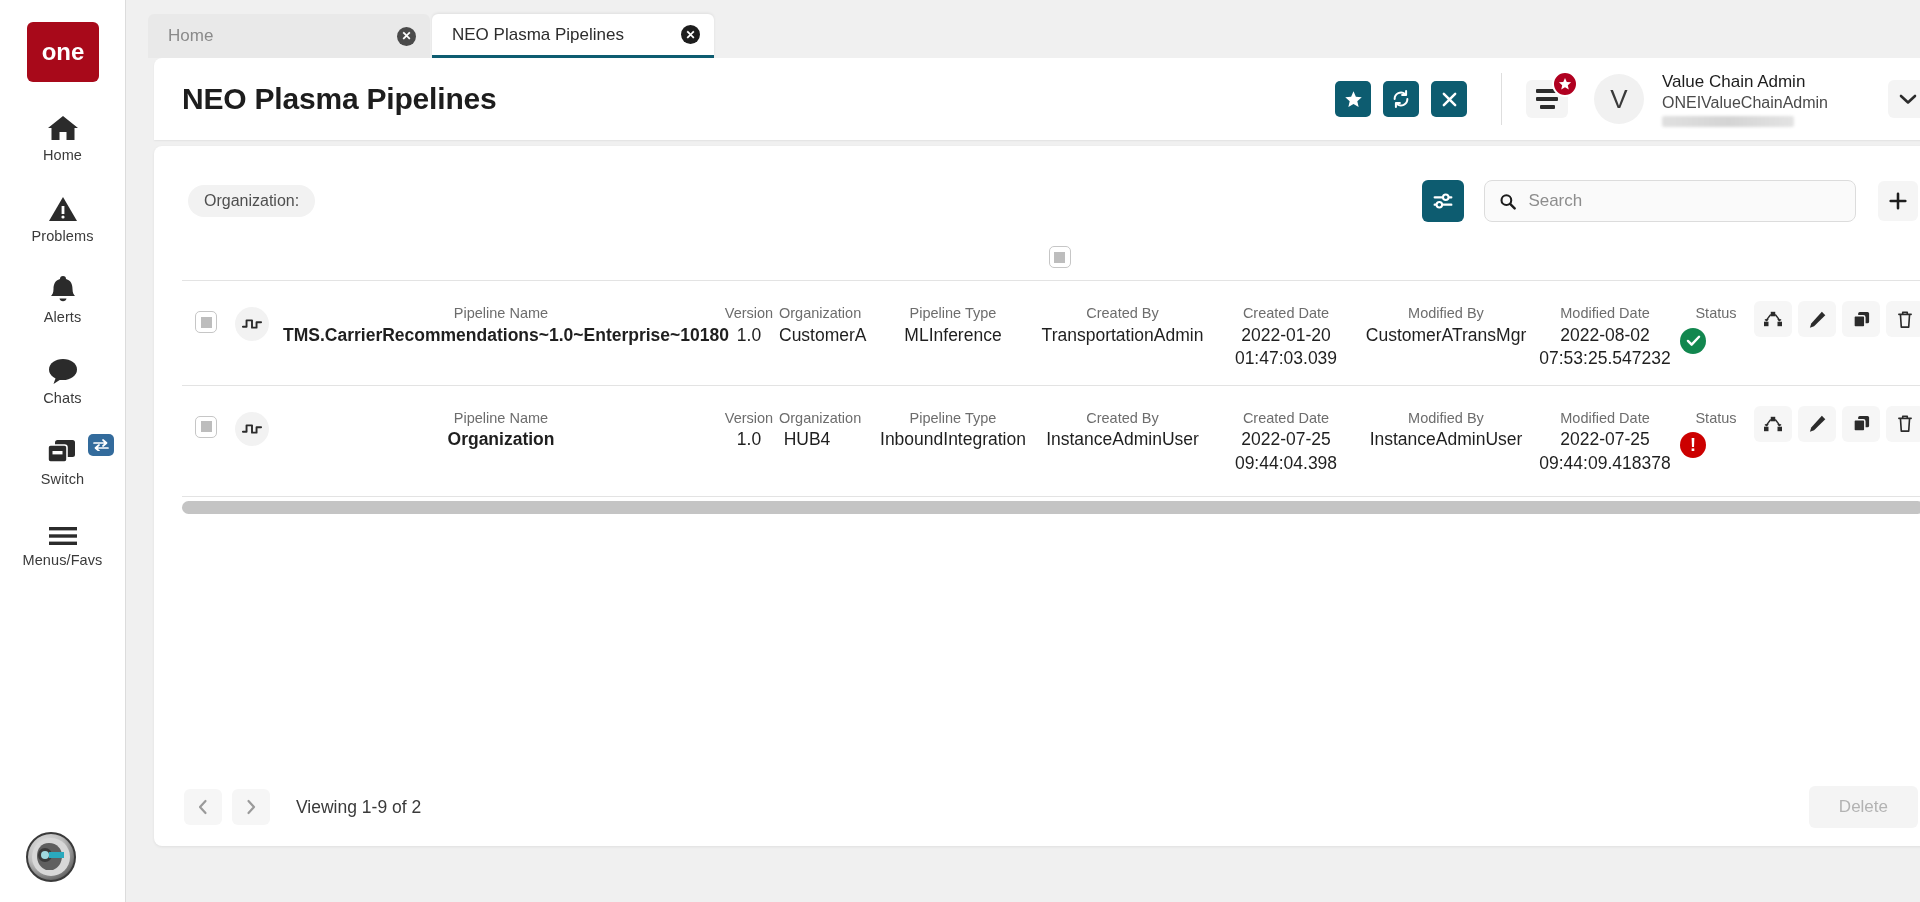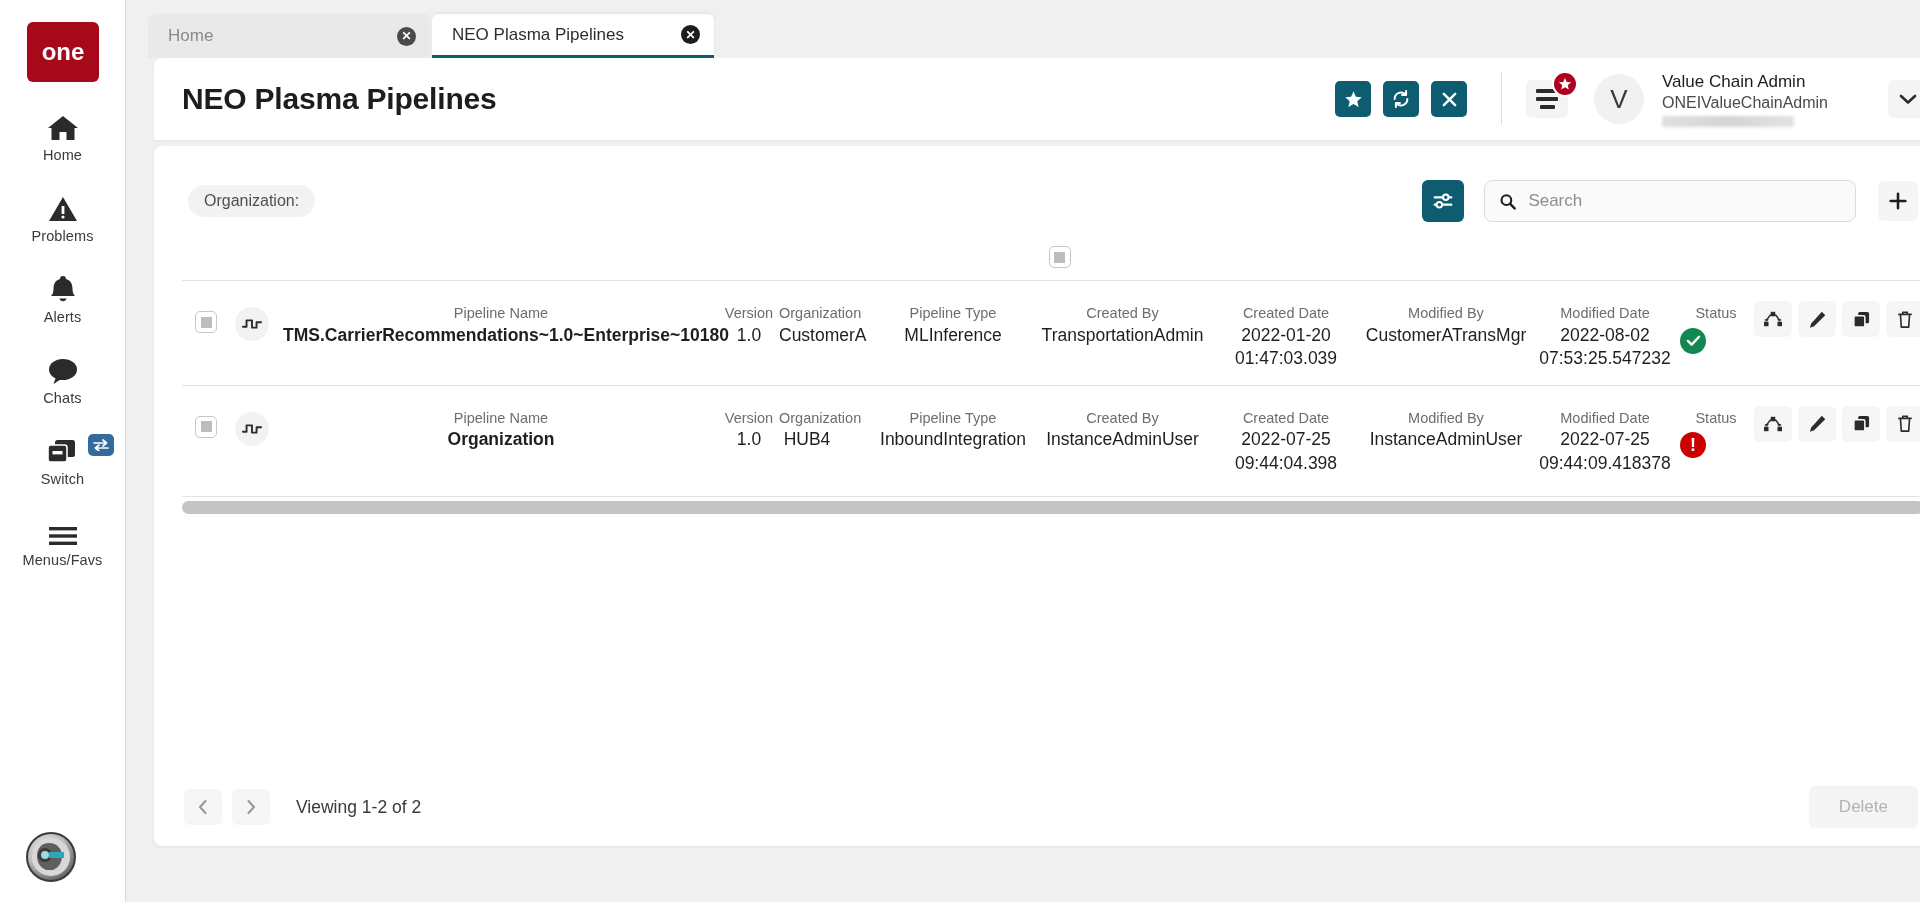--- a/index.html
+++ b/index.html
@@ -587,20 +587,20 @@
         <button class="pg-btn">
           <svg width="12" height="16" viewBox="0 0 12 16">
               <path d="M8.5 2 L3 8 L8.5 14" stroke="#9a9a9a" stroke-width="2.2" fill="none" stroke-linecap="round" stroke-linejoin="round"></path>
             </svg>
         </button>
         <button class="pg-btn">
           <svg width="12" height="16" viewBox="0 0 12 16">
               <path d="M3.5 2 L9 8 L3.5 14" stroke="#9a9a9a" stroke-width="2.2" fill="none" stroke-linecap="round" stroke-linejoin="round"></path>
             </svg>
         </button>
-        <span class="viewing">Viewing 1-2 of 2</span>
+        <span class="viewing">Viewing 1-9 of 2</span>
         <span class="footer-spacer"></span>
         <button class="delete-btn">Delete</button>
       </div>
 
     </div>
   </div>
 </div>
 
 </body></html>

